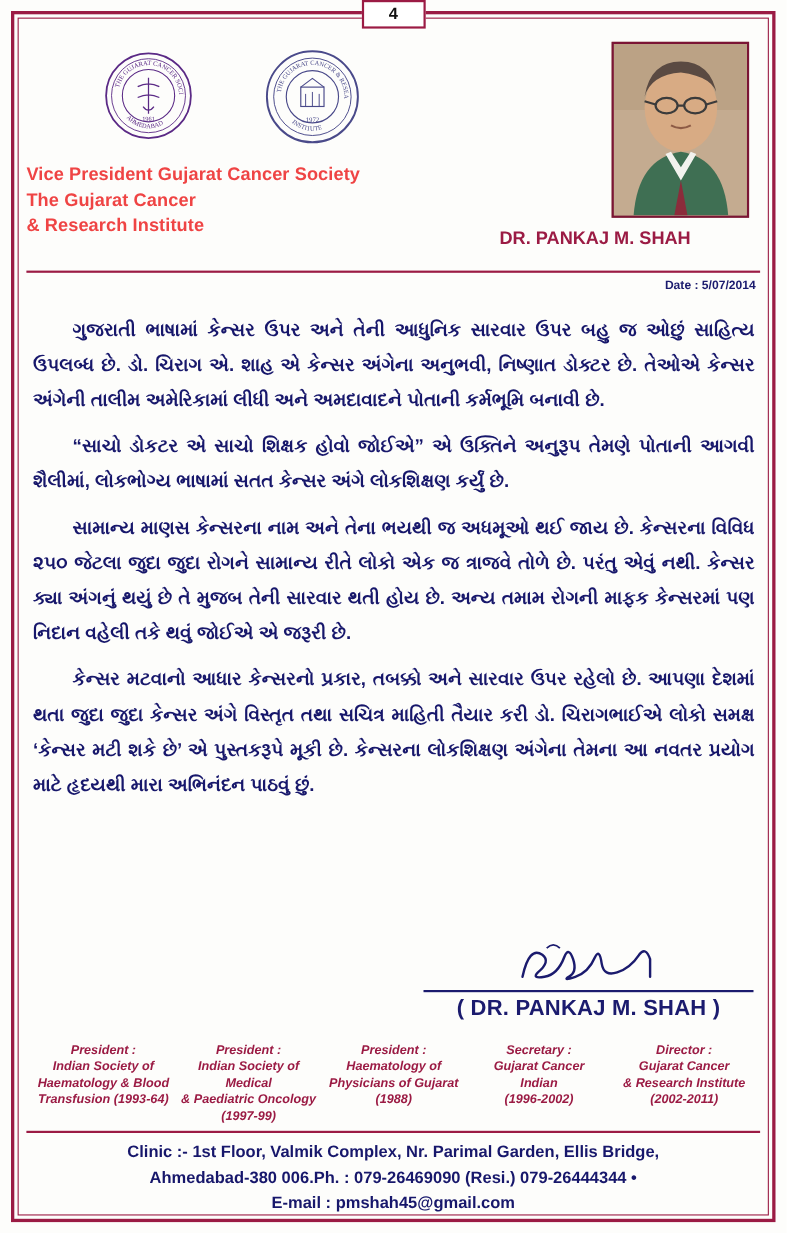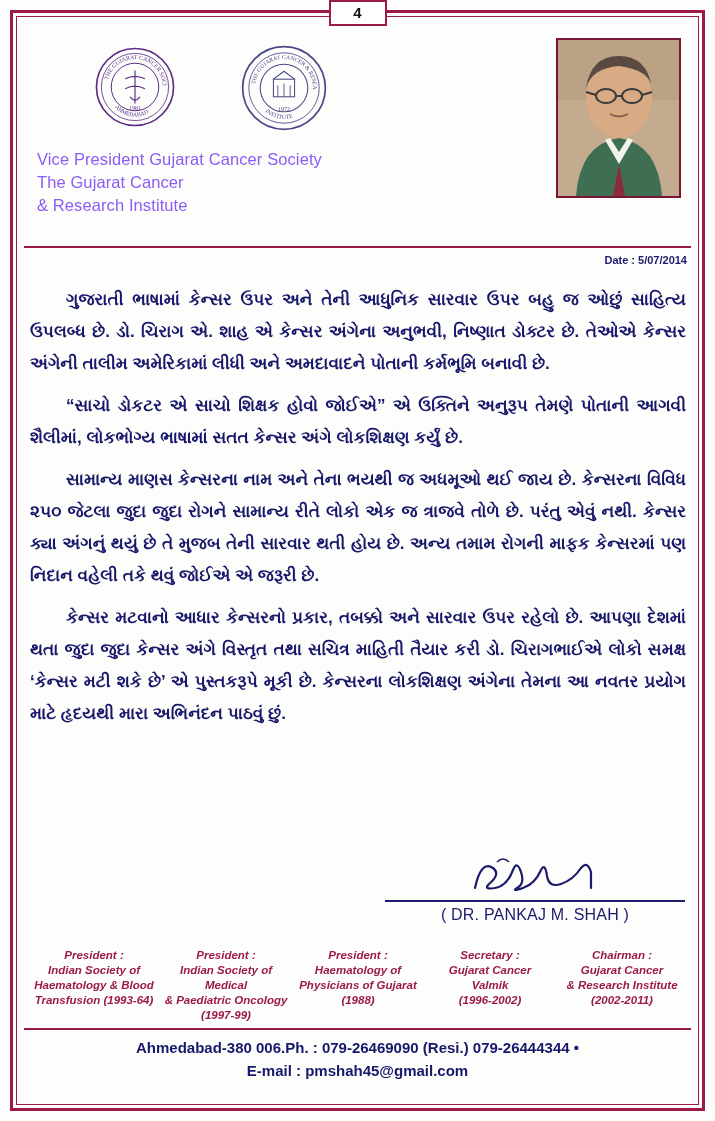--- a/index.html
+++ b/index.html
@@ -91,25 +91,25 @@
     width: 125px;
     height: 160px;
     border: 2px solid #7b1535;
     box-sizing: border-box;
     background: #b9a188;
     overflow: hidden;
   }
   .portrait svg { display:block; }
   .titles {
     position: absolute;
-    left: 13px;
+    left: 0;
     top: 122px;
     width: 430px;
-    color: #8b5cf6;
-    font-weight: normal;
+    color: #ef4444;
+    font-weight: bold;
     font-size: 16.5px;
     line-height: 23px;
     letter-spacing: 0.1px;
   }
   .doctor-name {
     position: absolute;
     right: 10px;
     top: 182px;
     width: 280px;
     text-align: center;
@@ -159,22 +159,22 @@
   }
   .sig-script {
     height: 46px;
     position: relative;
   }
   .sig-rule {
     border-top: 2px solid #1b1b6e;
     margin: 0 0 4px 0;
   }
   .sig-name {
-    font-size: 16px;
-    font-weight: normal;
+    font-size: 20px;
+    font-weight: bold;
     color: #1b1b6e;
     letter-spacing: .2px;
   }
   
   .creds {
     position: absolute;
     left: 4px;
     top: 922px;
     width: 660px;
     display: flex;
@@ -282,20 +282,21 @@
           <path d="M61 124 L55 156 L67 156 Z" fill="#8b2c3b"></path>
         </svg>
       </div>
 
       <div class="titles">
         <div>Vice President Gujarat Cancer Society</div>
         <div>The Gujarat Cancer</div>
         <div>&amp; Research Institute</div>
       </div>
 
+      <div class="doctor-name">DR. PANKAJ M. SHAH</div>
 
       <div class="rule-red"></div>
       <div class="date-line">Date : 5/07/2014</div>
     </div>
 
     <div class="body-text">
       <p>ગુજરાતી ભાષામાં કેન્સર ઉપર અને તેની આધુનિક સારવાર ઉપર બહુ જ ઓછું સાહિત્ય ઉપલબ્ધ છે.   ડો. ચિરાગ એ. શાહ એ કેન્સર અંગેના અનુભવી, નિષ્ણાત ડોક્ટર છે.  તેઓએ કેન્સર અંગેની તાલીમ અમેરિકામાં લીધી અને અમદાવાદને પોતાની કર્મભૂમિ બનાવી છે.</p>
       <p>“સાચો ડોકટર એ સાચો શિક્ષક હોવો જોઈએ” એ ઉક્તિને અનુરૂપ તેમણે પોતાની આગવી શૈલીમાં, લોકભોગ્ય ભાષામાં સતત કેન્સર અંગે લોકશિક્ષણ કર્યું છે.</p>
       <p>સામાન્ય માણસ કેન્સરના નામ અને તેના ભયથી જ અધમૂઓ થઈ જાય છે. કેન્સરના વિવિધ ૨૫૦ જેટલા જુદા જુદા રોગને સામાન્ય રીતે લોકો એક જ ત્રાજવે તોળે  છે. પરંતુ એવું નથી. કેન્સર ક્યા અંગનું થયું છે તે મુજબ તેની સારવાર થતી હોય છે. અન્ય તમામ રોગની માફક કેન્સરમાં પણ નિદાન વહેલી તકે થવું જોઈએ એ જરૂરી છે.</p>
       <p>કેન્સર મટવાનો આધાર કેન્સરનો પ્રકાર, તબક્કો અને સારવાર ઉપર રહેલો છે. આપણા દેશમાં થતા જુદા જુદા કેન્સર અંગે વિસ્તૃત તથા સચિત્ર માહિતી તૈયાર કરી ડો. ચિરાગભાઈએ લોકો સમક્ષ ‘કેન્સર મટી શકે છે’ એ પુસ્તકરૂપે મૂકી છે. કેન્સરના લોકશિક્ષણ અંગેના તેમના આ નવતર પ્રયોગ માટે હૃદયથી મારા અભિનંદન પાઠવું છું.</p>
@@ -327,32 +328,33 @@
       </div>
       <div class="cred">
         <span class="role">President :</span>
         <span class="l">Haematology of</span><br>
         <span class="l">Physicians of Gujarat</span><br>
         <span class="l">(1988)</span>
       </div>
       <div class="cred">
         <span class="role">Secretary :</span>
         <span class="l">Gujarat Cancer</span><br>
-        <span class="l">Valmik</span><br>
+        <span class="l">Indian</span><br>
         <span class="l">(1996-2002)</span>
       </div>
       <div class="cred">
-        <span class="role">Chairman :</span>
+        <span class="role">Director :</span>
         <span class="l">Gujarat Cancer</span><br>
         <span class="l">&amp; Research Institute</span><br>
         <span class="l">(2002-2011)</span>
       </div>
     </div>
 
     <div class="rule-red2"></div>
 
     <div class="footer">
+      <div>Clinic :- 1st Floor, Valmik Complex, Nr. Parimal Garden, Ellis Bridge,</div>
       <div>Ahmedabad-380 006.Ph. : 079-26469090 (Resi.) 079-26444344 •</div>
       <div>E-mail : pmshah45@gmail.com</div>
     </div>
 
   </div>
 </div>
 
 </body></html>

